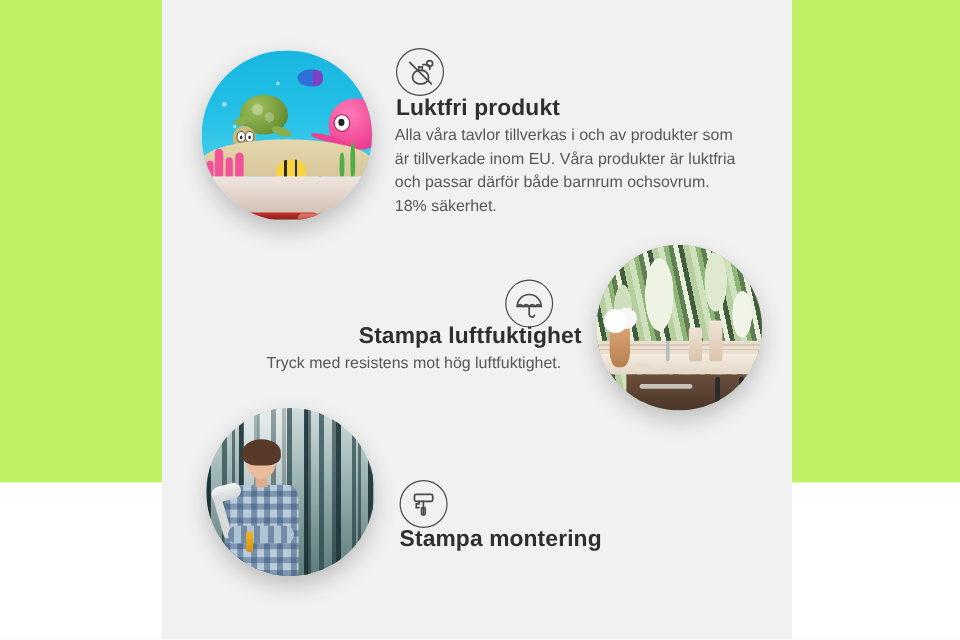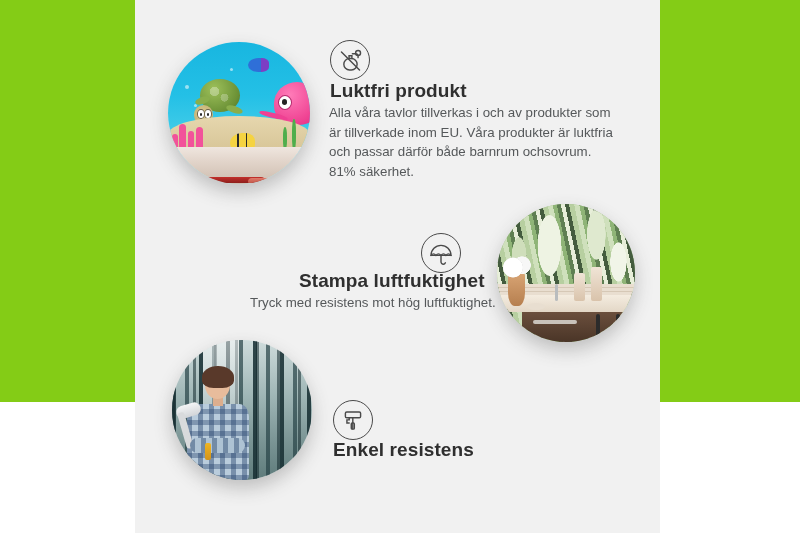--- a/index.html
+++ b/index.html
@@ -1,20 +1,20 @@
 <!DOCTYPE html>
 <html><head>
 <meta charset="utf-8">
 <style>
   html,body{margin:0;padding:0;}
   body{
     width:800px;height:533px;background:#ffffff;
     font-family:"Liberation Sans",sans-serif;overflow:hidden;
   }
-  #stage{position:relative;width:800px;height:402px;background:#84cc16;}
+  #stage{position:relative;width:800px;height:402px;background:#bef264;}
 
   
   .panel{
     position:absolute;left:135px;top:0;width:525px;height:533px;
     background:#f1f1f1;
   }
 
   
   .bubble{
     position:absolute;border-radius:50%;overflow:hidden;
@@ -271,21 +271,21 @@
     position:absolute;color:#55585a;font-size:13.3px;white-space:nowrap;
   }
 
   
   #icon-1{left:330px;top:40px;}
   #title-1{left:330px;top:80px;}
   #body-1{left:329px;top:103px;width:292px;}
   
   #icon-2{left:421px;top:233px;}
   #title-2{left:299px;top:270px;}
-  #sub-2{left:222px;top:295px;margin-left:28px;}
+  #sub-2{left:222px;top:295px;}
   
   #icon-3{left:333px;top:400px;}
   #title-3{left:333px;top:439px;}
   #sub-3{left:333px;top:462px;}
 </style>
 </head>
 <body>
 
 <div id="stage">
 
@@ -368,21 +368,21 @@
       <g fill="none" stroke="#4a4a4a" stroke-width="1.5" stroke-linecap="round">
         <path d="M13.5 24.5 a6 6 0 0 1 6-6 h2 a6 6 0 0 1 6 6 a6 6 0 0 1 -6 6 h-2 a6 6 0 0 1 -6 -6 z"></path>
         <path d="M19 18.5 v-3 h3 v3"></path>
         <path d="M22.5 13.5 h3 a3 2.4 0 0 1 3 2.4 v1.6"></path>
         <circle cx="28.5" cy="12.6" r="2.6"></circle>
         <path d="M11 11.5 L30 30.5"></path>
       </g>
     </svg>
   </div>
   <div class="block-title" id="title-1">Luktfri produkt</div>
-  <div class="block-body" id="body-1">Alla våra tavlor tillverkas i och av produkter som är tillverkade inom EU. Våra produkter är luktfria och passar därför både barnrum ochsovrum. 81% säkerhet.</div>
+  <div class="block-body" id="body-1">Alla våra tavlor tillverkas i och av produkter som är tillverkade inom EU. Våra produkter är luktfria och passar därför både barnrum ochsovrum. 18% säkerhet.</div>
 
   <div class="icon-circle" id="icon-2">
     <svg viewBox="0 0 40 40" width="100%" height="100%" aria-hidden="true">
       <g fill="none" stroke="#4a4a4a" stroke-width="1.5" stroke-linecap="round">
         <path d="M9.5 22.5 a10.5 10.5 0 0 1 21 0 z"></path>
         <path d="M9.5 22.5 q2.6 -3.2 5.2 0 q2.6 -3.2 5.3 0 q2.6 -3.2 5.2 0 q2.6 -3.2 5.3 0"></path>
         <path d="M20 22.5 v7.2 a2.4 2.4 0 0 0 4.6 .6"></path>
       </g>
     </svg>
   </div>
@@ -392,15 +392,15 @@
   <div class="icon-circle" id="icon-3">
     <svg viewBox="0 0 40 40" width="100%" height="100%" aria-hidden="true">
       <g fill="none" stroke="#4a4a4a" stroke-width="1.5" stroke-linecap="round">
         <rect x="12" y="11.5" width="16" height="6.2" rx="1.4"></rect>
         <path d="M16 17.7 v2.2 h-2.4 v3.2 h2.4"></path>
         <path d="M19.8 17.7 v11.6"></path>
         <rect x="18.2" y="23.2" width="3.2" height="6.4" rx="1"></rect>
       </g>
     </svg>
   </div>
-  <div class="block-title" id="title-3">Enkel resistens</div>
+  <div class="block-title" id="title-3">Stampa montering</div>
 
 </div>
 
 </body></html>

